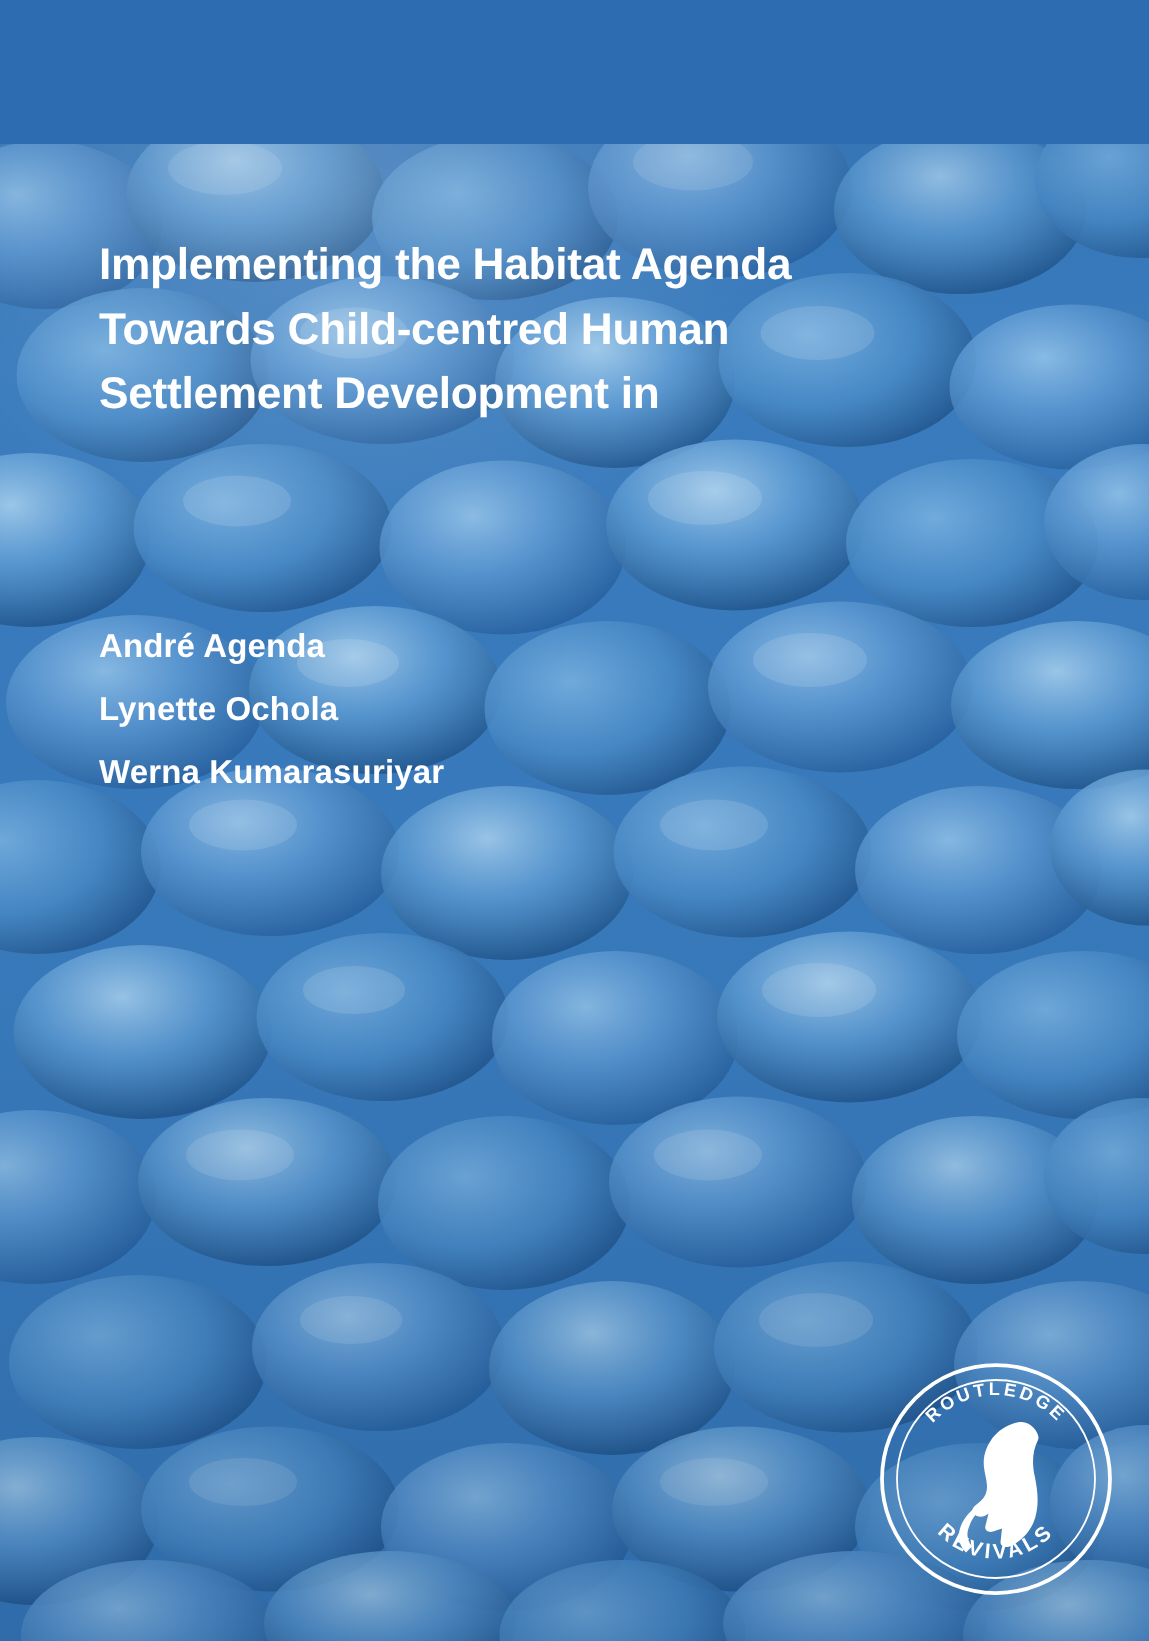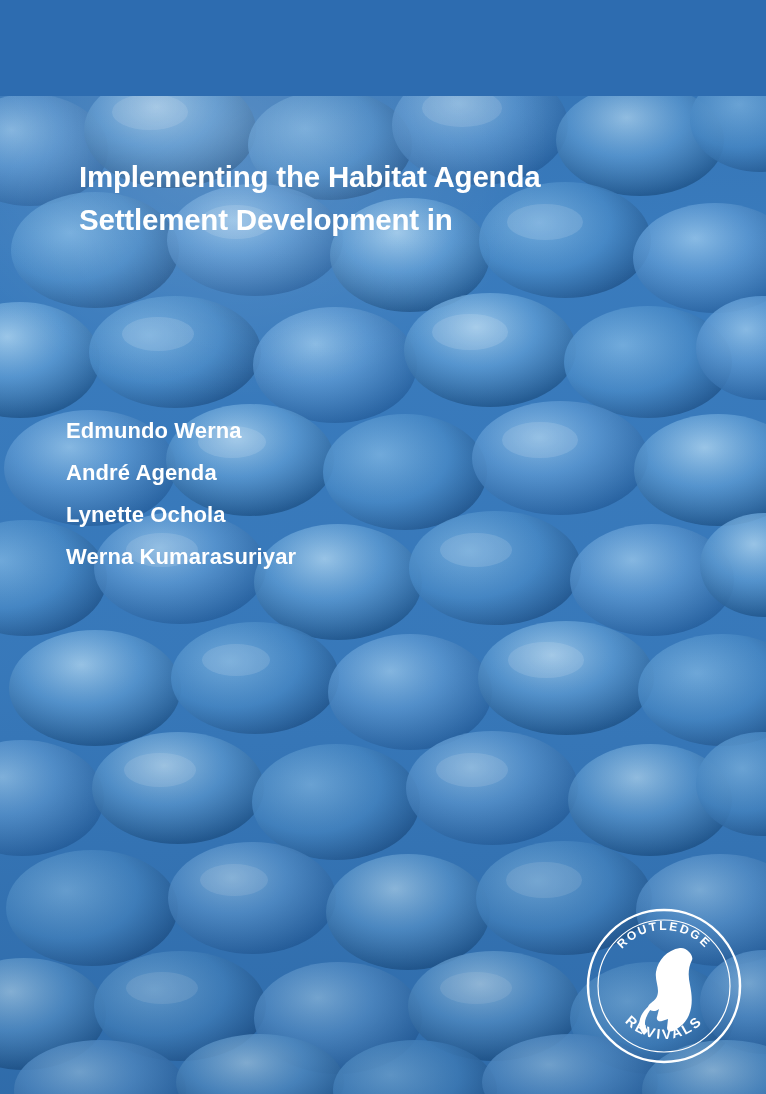--- a/index.html
+++ b/index.html
@@ -71,21 +71,20 @@
   .book-title {
     position: absolute;
     left: 66px;
     top: 155px;
     width: 620px;
     color: #ffffff;
     font-size: 29.5px;
     font-weight: bold;
     line-height: 43px;
     letter-spacing: -0.2px;
-    margin-left: 13px;
   }
   .authors {
     position: absolute;
     left: 66px;
     top: 410px;
     width: 600px;
   }
   .author {
     color: #ffffff;
     font-size: 22px;
@@ -224,25 +223,25 @@
   </div>
 
   <div class="sheen"></div>
 
   <div class="top-banner"></div>
   <div class="series-title">ROUTLEDGE REVIVALS</div>
 
   <div class="content">
     <div class="book-title">
       <div>Implementing the Habitat Agenda</div>
+      <div>Towards Child-centred Human</div>
       <div>Settlement Development in</div>
     </div>
 
     <div class="authors">
-      <div class="author">Edmundo Werna</div>
       <div class="author">André Agenda</div>
       <div class="author">Lynette Ochola</div>
       <div class="author">Werna Kumarasuriyar</div>
     </div>
   </div>
 
   <div class="roundel">
     <svg width="160" height="160" viewBox="0 0 160 160" xmlns="http://www.w3.org/2000/svg">
       <defs>
         <path id="arcTop" d="M 24,80 A 56,56 0 0 1 136,80"></path>

